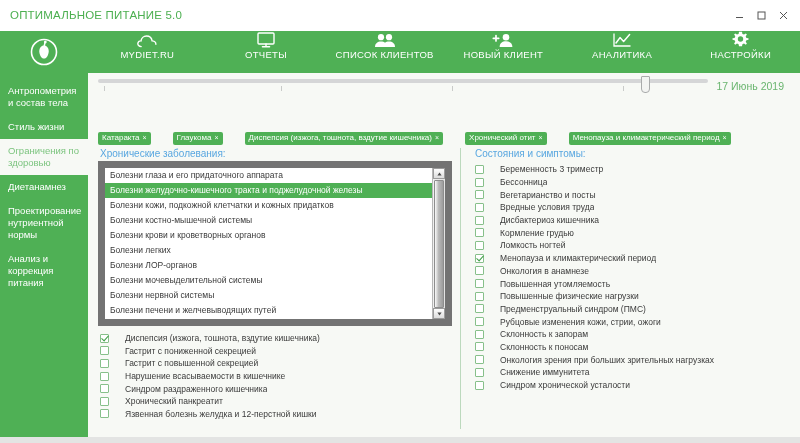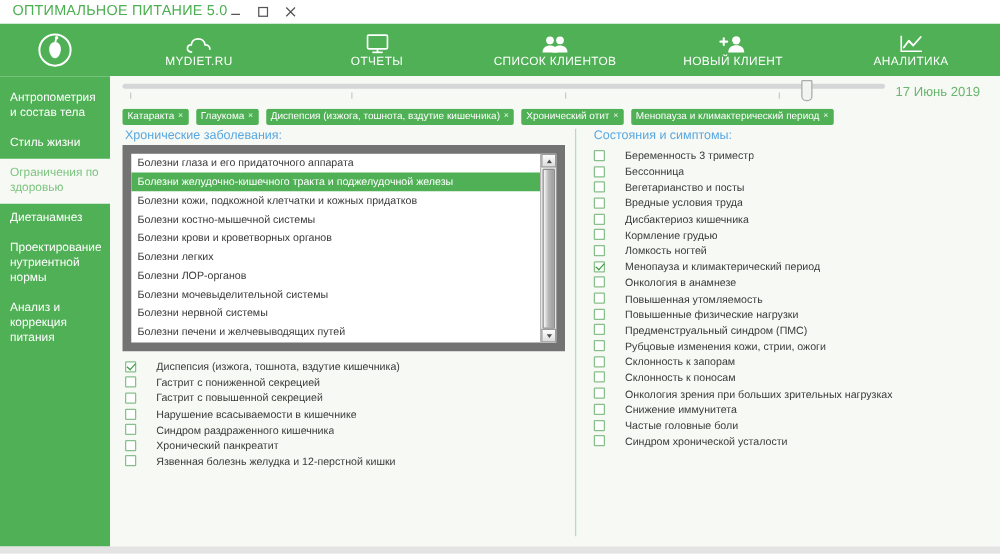--- a/index.html
+++ b/index.html
@@ -12,24 +12,25 @@
   #app {
     position: relative;
     width: 800px; height: 443px;
     background: #ffffff;
     display: flex;
     flex-direction: column;
   }
 
   
   .titlebar {
-    height: 19px;
+    height: 31px;
     background: #ffffff;
     display: flex;
     align-items: center;
+    justify-content: space-between;
     padding: 0 6px 0 10px;
     flex: 0 0 auto;
     border-bottom: 1px solid #ffffff;
   }
   .app-title {
     font-size: 11.5px;
     color: #4caf50;
     letter-spacing: .2px;
     white-space: nowrap;
   }
@@ -55,21 +56,20 @@
   .nav-items {
     flex: 1;
     display: flex;
     align-items: center;
   }
   .nav-item {
     flex: 1;
     display: flex;
     flex-direction: column;
     align-items: center;
-    justify-content: center;
     gap: 1px;
     color: #ffffff;
     height: 100%;
     cursor: default;
   }
   .nav-item .nav-ico { height: 17px; display: flex; align-items: flex-end; }
   .nav-item .nav-label {
     font-size: 9.5px;
     letter-spacing: .3px;
     white-space: nowrap;
@@ -149,25 +149,26 @@
     font-size: 10.5px;
     color: #6ab56f;
     white-space: nowrap;
     padding-right: 4px;
   }
 
   
   .tags-row {
     display: flex;
     align-items: center;
-    gap: 6px;
+    gap: 22px;
     padding: 0 10px 3px 10px;
     flex: 0 0 auto;
     flex-wrap: nowrap;
     overflow: hidden;
+    margin-top: 33px;
   }
   .tag {
     background: #4fb055;
     color: #ffffff;
     font-size: 8px;
     line-height: 10px;
     padding: 1px 4px 2px 4px;
     border-radius: 2px;
     white-space: nowrap;
     display: inline-flex;
@@ -398,20 +399,29 @@
       <div class="nav-item">
         <span class="nav-ico">
           <svg width="20" height="16" viewBox="0 0 20 16">
               <path d="M2 1.5 L2 14 L18.5 14" fill="none" stroke="#ffffff" stroke-width="1.3"></path>
               <path d="M4 11 L8 5.6 L11.6 9.4 L17.6 2.6" fill="none" stroke="#ffffff" stroke-width="1.5" stroke-linejoin="round" stroke-linecap="round"></path>
             </svg>
         </span>
         <span class="nav-label">АНАЛИТИКА</span>
       </div>
 
+      <div class="nav-item">
+        <span class="nav-ico">
+          <svg width="17" height="17" viewBox="0 0 17 17">
+              <path d="M8.5 0.8 L10 0.8 L10.4 2.9 L12 3.6 L13.8 2.4 L14.9 3.5 L13.7 5.3 L14.4 6.9 L16.5 7.3 L16.5 8.8 L14.4 9.2 L13.7 10.8 L14.9 12.6 L13.8 13.7 L12 12.5 L10.4 13.2 L10 15.3 L8.5 15.3 L7 15.3 L6.6 13.2 L5 12.5 L3.2 13.7 L2.1 12.6 L3.3 10.8 L2.6 9.2 L0.5 8.8 L0.5 7.3 L2.6 6.9 L3.3 5.3 L2.1 3.5 L3.2 2.4 L5 3.6 L6.6 2.9 L7 0.8 Z" fill="#ffffff"></path>
+              <circle cx="8.5" cy="8" r="2.7" fill="#4fb055"></circle>
+            </svg>
+        </span>
+        <span class="nav-label">НАСТРОЙКИ</span>
+      </div>
 
     </div>
   </div>
 
   <div class="body-row">
 
     <div class="sidebar">
       <div class="side-item">Антропометрия и состав тела</div>
       <div class="side-item">Стиль жизни</div>
       <div class="side-item active">Ограничения по здоровью</div>
@@ -592,24 +602,20 @@
             <div class="cb-row">
               <span class="cb-box"></span>
               <span class="cb-label">Онкология зрения при больших зрительных нагрузках</span>
             </div>
             <div class="cb-row">
               <span class="cb-box"></span>
               <span class="cb-label">Снижение иммунитета</span>
             </div>
             <div class="cb-row">
               <span class="cb-box"></span>
-              <span class="cb-label">Частые головные боли</span>
-            </div>
-            <div class="cb-row">
-              <span class="cb-box"></span>
               <span class="cb-label">Синдром хронической усталости</span>
             </div>
           </div>
         </div>
 
       </div>
     </div>
   </div>
 
   <div class="bottom-strip"></div>

